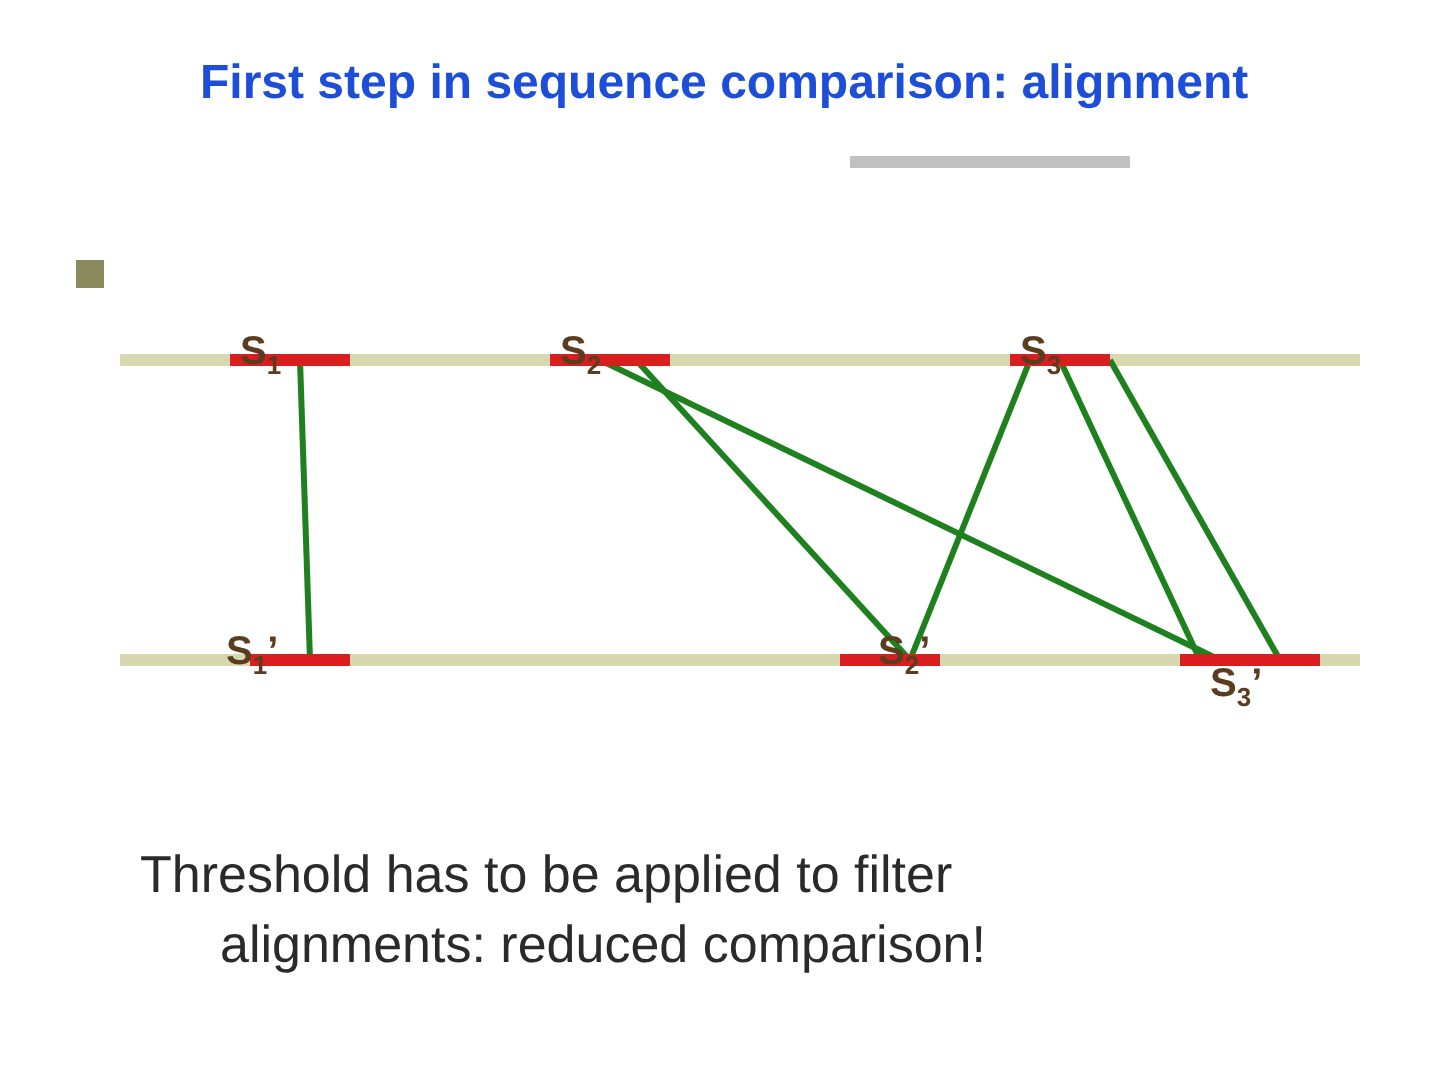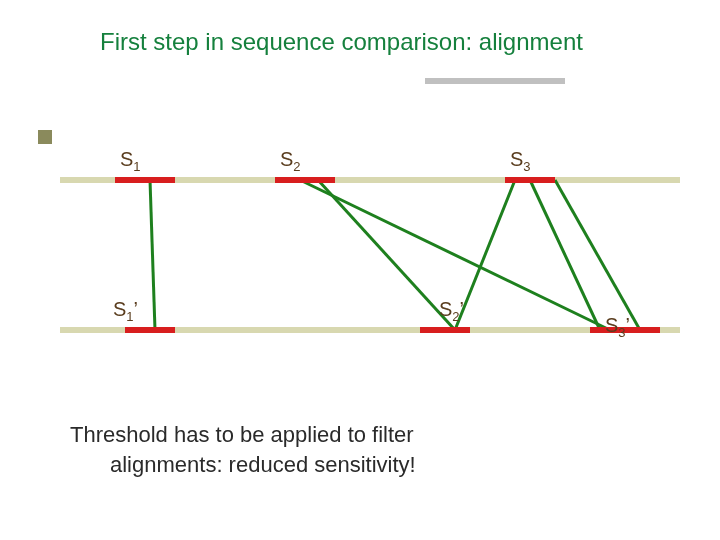--- a/index.html
+++ b/index.html
@@ -11,22 +11,22 @@
     font-family: Arial, Helvetica, sans-serif;
     position: relative;
     overflow: hidden;
   }
   .title {
     position: absolute;
     top: 28px;
     left: 100px;
     right: 40px;
     font-size: 24px;
-    font-weight: normal;
-    color: #15803d;
+    font-weight: bold;
+    color: #1d4ed8;
   }
   .title-underline {
     position: absolute;
     top: 78px;
     left: 425px;
     width: 140px;
     height: 6px;
     background: #c0c0c0;
   }
   .bullet {
@@ -40,32 +40,33 @@
   .svg-wrap {
     position: absolute;
     left: 0;
     top: 0;
     width: 720px;
     height: 540px;
   }
   .seg-label {
     position: absolute;
     font-size: 20px;
-    font-weight: normal;
+    font-weight: bold;
     color: #5a3d1e;
+    margin-top: 17px;
   }
   .seg-label sub {
     font-size: 13px;
     vertical-align: sub;
   }
   .caption {
     position: absolute;
     left: 70px;
     top: 420px;
-    font-size: 22px;
+    font-size: 26px;
     color: #2a2a2a;
     line-height: 1.35;
   }
   .caption .l2 {
     padding-left: 40px;
     display: block;
   }
 </style>
 </head>
 <body>
@@ -106,14 +107,14 @@
 </div>
 <div class="seg-label" style="left:439px; top:298px;">
   <span>S</span><sub>2</sub><span>’</span>
 </div>
 <div class="seg-label" style="left:605px; top:314px;">
   <span>S</span><sub>3</sub><span>’</span>
 </div>
 
 <div class="caption">
   <span>Threshold has to be applied to filter</span>
-  <span class="l2">alignments: reduced sensitivity!</span>
+  <span class="l2">alignments: reduced comparison!</span>
 </div>
 
 </body></html>

